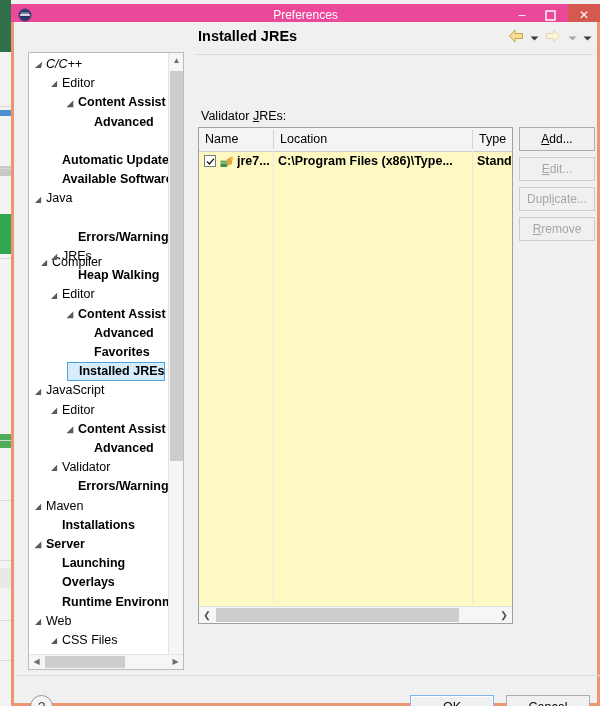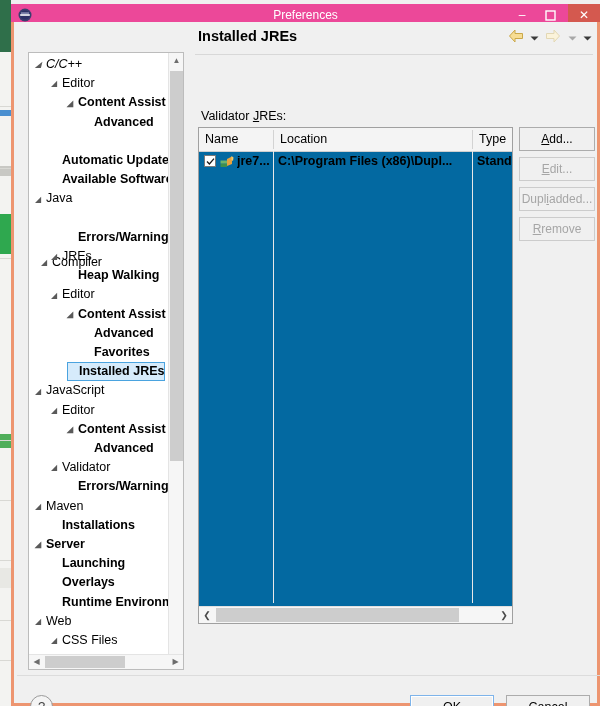--- a/index.html
+++ b/index.html
@@ -232,21 +232,21 @@
     left: 12px; top: 87px;
     font-size: 12.5px;
   }
   .list-label u { text-decoration: underline; }
 
   
   .table-box {
     position: absolute;
     left: 9px; top: 105px;
     width: 315px; height: 497px;
-    background: #0369a1;
+    background: #fef9c3;
     border: 1px solid #a0a0a0;
     box-sizing: border-box;
     overflow: hidden;
   }
   .thead {
     position: absolute;
     left: 0; top: 0;
     width: 313px; height: 23px;
     background: #f4f4f4;
     border-bottom: 1px solid #cfcfcf;
@@ -549,41 +549,41 @@
             </svg>
           </span>
           <svg class="jre-icon" viewBox="0 0 15 13">
             <path d="M0.5 8.5 L7 8.5 L7 12 L0.5 12 Z" fill="#3f8f4c"></path>
             <path d="M0.5 5.5 L7 5.5 L7 8.5 L0.5 8.5 Z" fill="#6fb36a"></path>
             <path d="M7 4 L12 1.5 L12 9 L7 11 Z" fill="#e8a33d"></path>
             <path d="M11.5 1 L13.5 2.5 L13 6 L11.5 5 Z" fill="#f2cb6d"></path>
           </svg>
           <div class="cell" style="left:38px;width:36px;">jre7...</div>
           <div class="cell-divider" style="left:74px;"></div>
-          <div class="cell" style="left:79px;width:194px;">C:\Program Files (x86)\Dupl...</div>
+          <div class="cell" style="left:79px;width:194px;">C:\Program Files (x86)\Type...</div>
           <div class="cell-divider" style="left:273px;"></div>
           <div class="cell" style="left:278px;width:35px;">Standa</div>
         </div>
 
         <div class="col-lines">
           <div class="col-line" style="left:74px;"></div>
           <div class="col-line" style="left:273px;"></div>
         </div>
 
         <div class="table-hsb">
           <div class="thsb-arrow left">❮</div>
           <div class="table-hthumb"></div>
           <div class="thsb-arrow right">❯</div>
         </div>
       </div>
 
       <div class="side-buttons">
           <button class="sbtn"><span></span><u>A</u><span>dd...</span></button>
           <button class="sbtn disabled"><span></span><u>E</u><span>dit...</span></button>
-          <button class="sbtn disabled"><span>Dupl</span><u>i</u><span>added...</span></button>
+          <button class="sbtn disabled"><span>Dupl</span><u>i</u><span>cate...</span></button>
           <button class="sbtn disabled"><span></span><u>R</u><span>remove</span></button>
         </div>
     </div>
 
     <div class="bottom-rule"></div>
 
     <button class="help-btn">?</button>
     <button class="dlg-btn btn-ok">OK</button>
     <button class="dlg-btn btn-cancel">Cancel</button>
 

